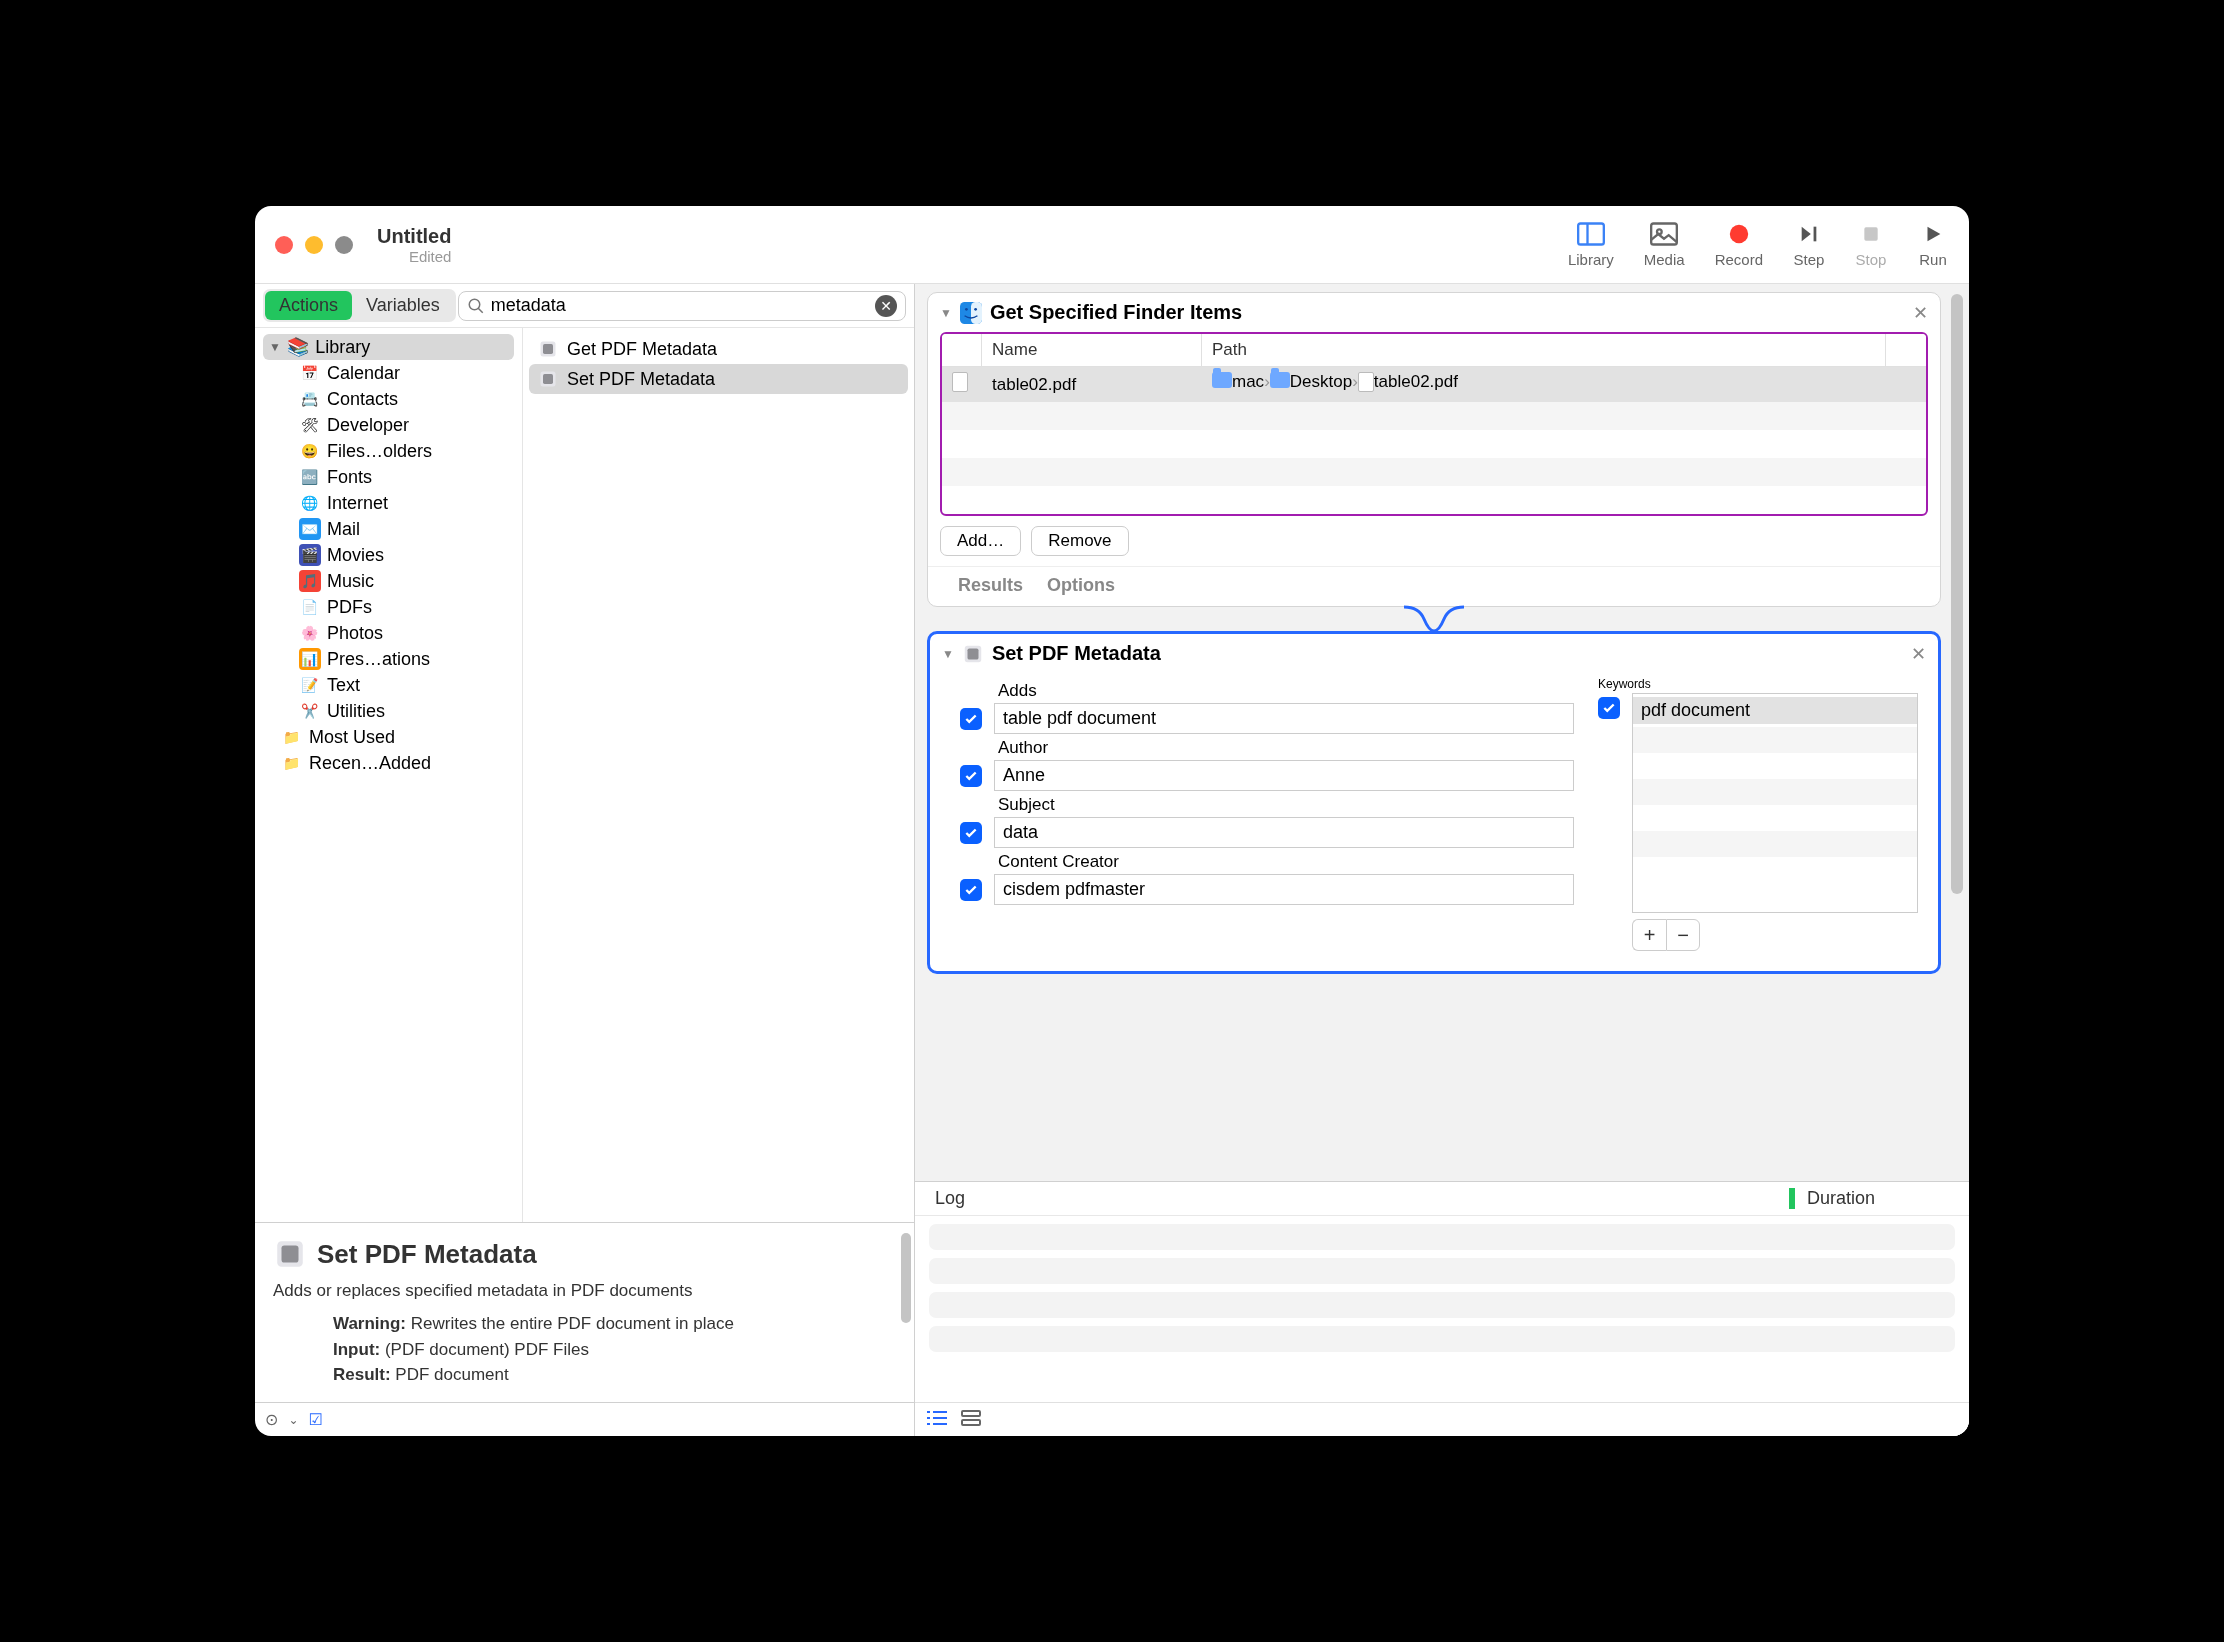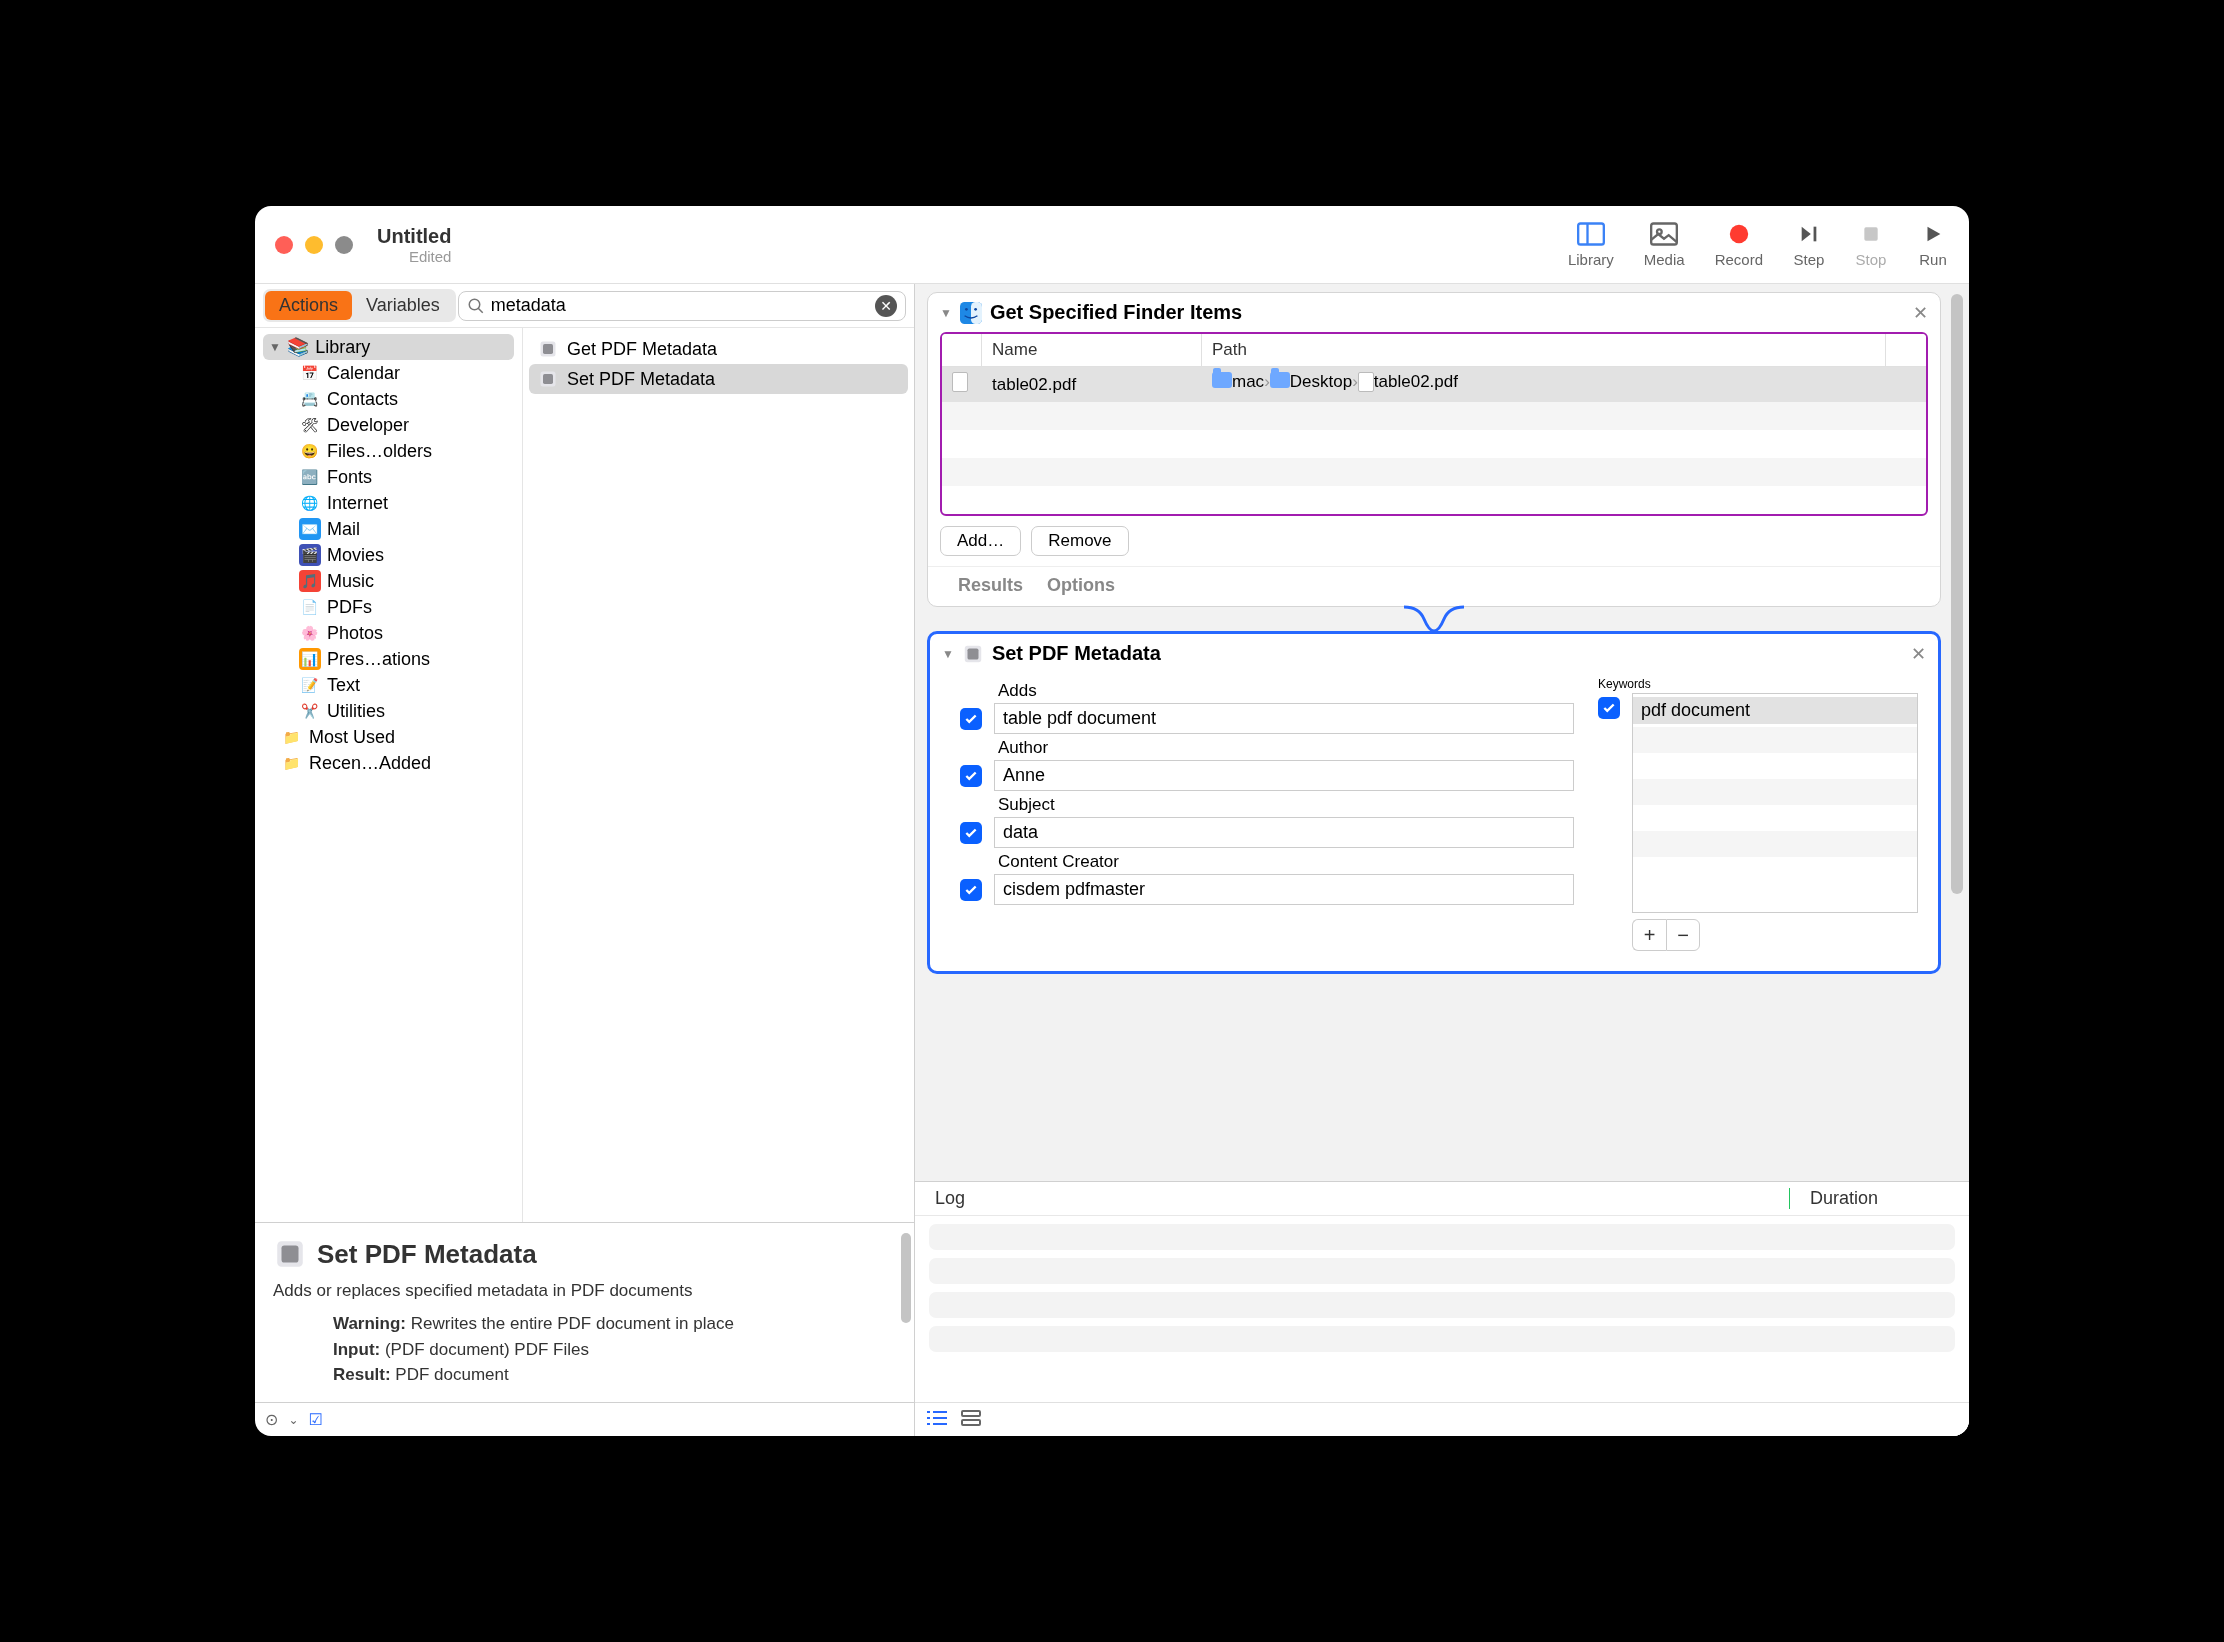--- a/index.html
+++ b/index.html
@@ -16,21 +16,21 @@
 .title-block .s { font-size: 15px; color: #999; }
 .toolbar { margin-left: auto; display: flex; gap: 30px; }
 .tb-item { display: flex; flex-direction: column; align-items: center; gap: 4px; font-size: 15px; color: #666; }
 .tb-icon { width: 32px; height: 26px; display: flex; align-items: center; justify-content: center; color: #666; }
 .main { flex: 1; display: flex; overflow: hidden; }
 .left { width: 660px; display: flex; flex-direction: column; border-right: 1px solid #d0d0d0; }
 .left-top { flex: 1; display: flex; flex-direction: column; overflow: hidden; }
 .tabs-row { height: 44px; display: flex; align-items: center; padding: 6px 8px; gap: 0; border-bottom: 1px solid #e5e5e5; }
 .seg { display: flex; background: #e8e8e8; border-radius: 7px; padding: 2px; }
 .seg-btn { font-size: 18px; padding: 4px 14px; color: #333; border-radius: 6px; cursor: pointer; }
-.seg-btn.active { background: #f97316; }
+.seg-btn.active { background: #22c55e; }
 .search { flex: 1; margin-left: 2px; display: flex; align-items: center; border: 1px solid #ccc; border-radius: 8px; padding: 3px 8px; position: relative; }
 .search svg { width: 18px; height: 18px; color: #777; }
 .search input { border: none; outline: none; font-size: 18px; flex: 1; margin-left: 6px; }
 .search .clear { width: 22px; height: 22px; background: #555; border-radius: 50%; color: #fff; display:flex; align-items:center; justify-content:center; font-size: 14px; }
 .lib-area { flex: 1; display: flex; overflow: hidden; }
 .lib-tree { width: 268px; border-right: 1px solid #e5e5e5; padding: 6px 8px; }
 .tree-item { display: flex; align-items: center; gap: 6px; font-size: 18px; padding: 2px 6px; border-radius: 6px; }
 .tree-item.sel { background: #d8d8d8; }
 .tree-item .disc { font-size: 12px; color: #666; }
 .tree-child { margin-left: 30px; }
@@ -83,21 +83,21 @@
 .kw-item { flex:1; background: #e2e2e2; padding: 3px 8px; font-size: 18px; }
 .kw-alt { height: 26px; }
 .kw-alt:nth-child(even) { background: #f5f5f5; }
 .kw-btns { display: flex; margin-top: 6px; }
 .kw-btns .b { width: 34px; height: 32px; border: 1px solid #ccc; background:#fff; display:flex; align-items:center; justify-content:center; font-size: 20px; color:#333; }
 .kw-btns .b:first-child { border-right: none; border-radius: 6px 0 0 6px;}
 .kw-btns .b:last-child { border-radius: 0 6px 6px 0;}
 .log-area { height: 255px; background: #fff; border-top: 1px solid #d0d0d0; display: flex; flex-direction: column; }
 .log-head { display: flex; padding: 6px 20px; font-size: 18px; color: #333; border-bottom: 1px solid #e8e8e8; }
 .log-head .lh1 { flex: 1; }
-.log-head .lh2 { width: 160px; border-left: 1px solid #22c55e; padding-left: 20px; }
+.log-head .lh2 { width: 160px; border-left: 6px solid #22c55e; padding-left: 12px; }
 .log-rows { flex:1; padding: 8px 14px; display:flex; flex-direction:column; gap: 8px; }
 .log-rows .r { height: 26px; background: #f3f3f3; border-radius: 7px; }
 .log-bar { height: 34px; border-top: 1px solid #e0e0e0; display:flex; align-items:center; padding: 0 12px; gap: 14px; color:#2768ff; }
 .folder-mini { width:20px; height:16px; background:#6ea8ff; border-radius:3px; display:inline-block; position:relative; }
 .folder-mini::before { content:''; position:absolute; top:-4px; left:1px; width:8px; height:5px; background:#6ea8ff; border-radius:2px 2px 0 0; }
 .doc-mini { width:16px; height:20px; background:#fff; border:1px solid #bbb; border-radius:2px; display:inline-block; }
 </style>
 </head>
 <body>
 

